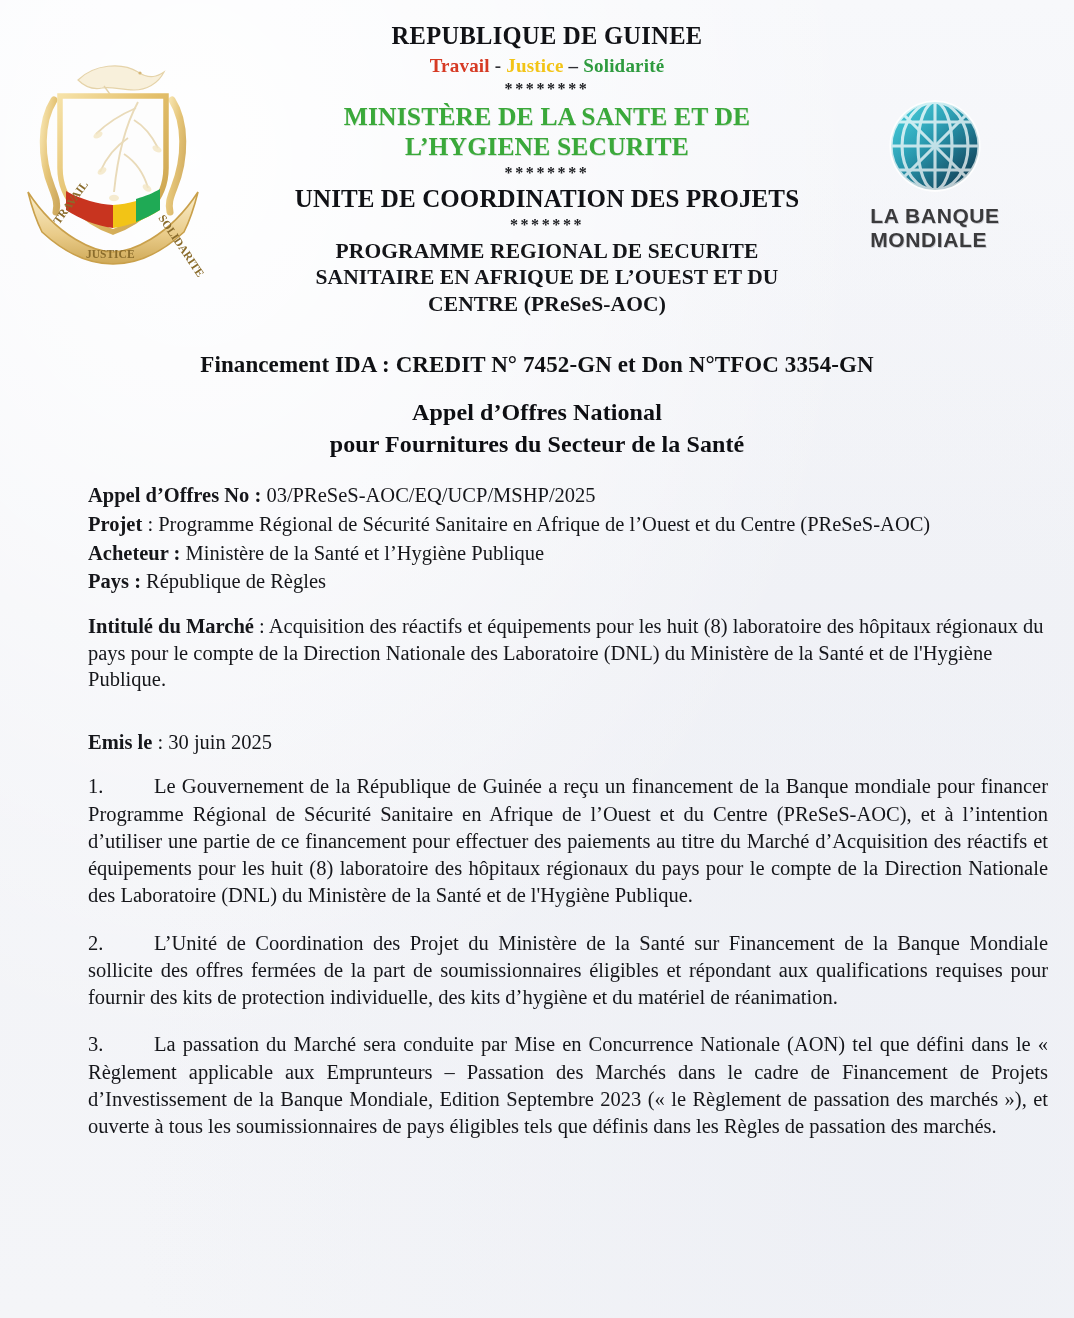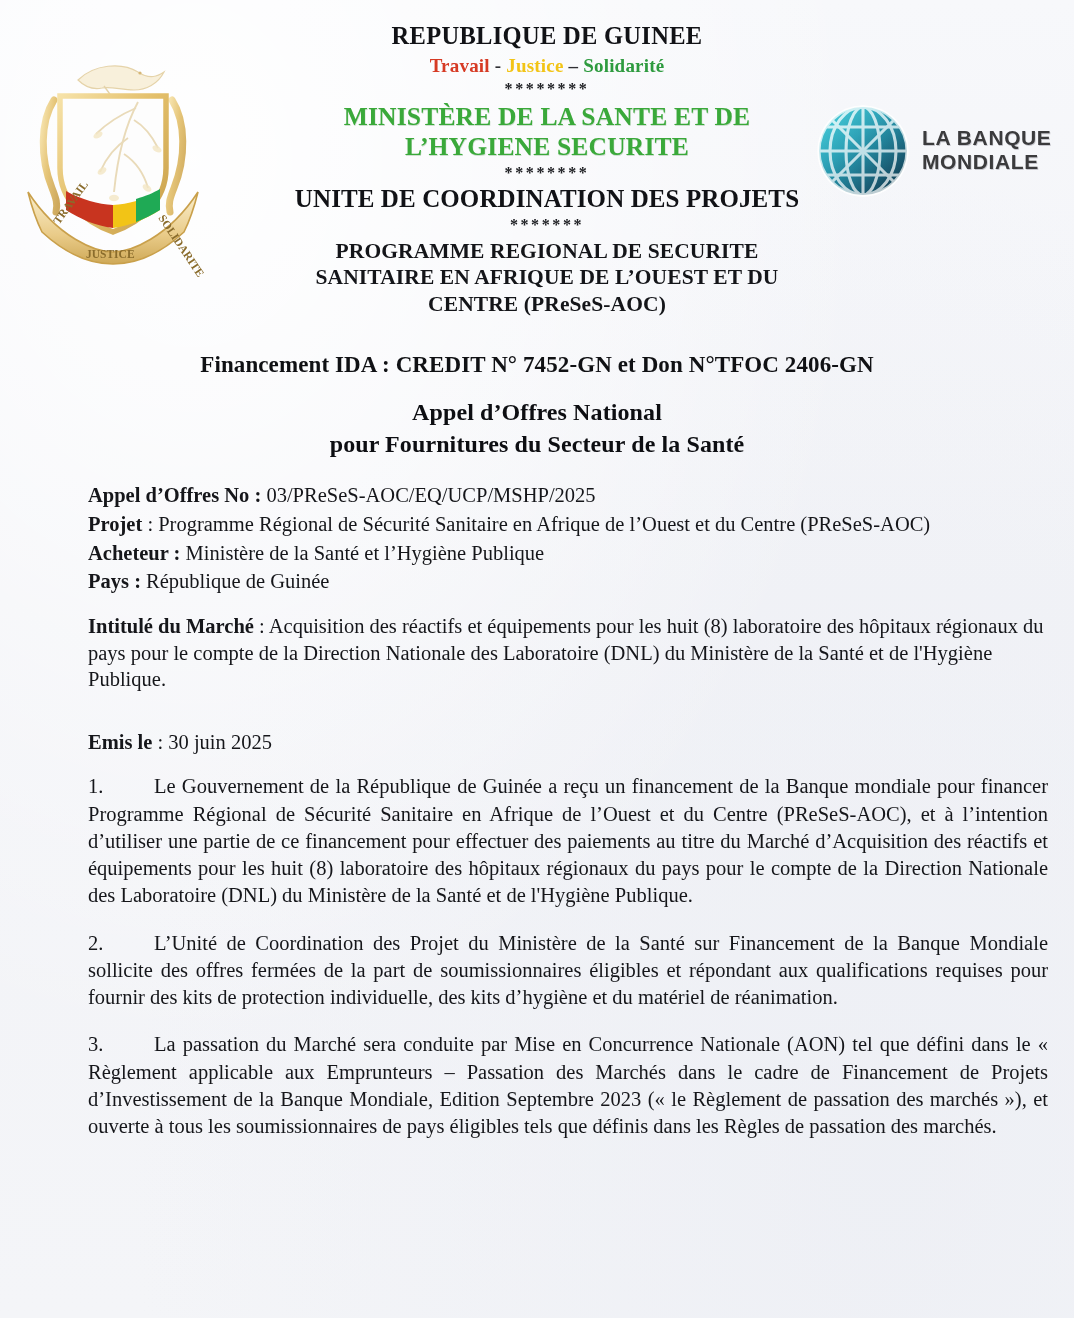--- a/index.html
+++ b/index.html
@@ -46,20 +46,21 @@
   }
   .wb-logo {
     position: absolute;
     right: 14px;
     top: 92px;
     width: 250px;
     height: 115px;
     display: flex;
     align-items: center;
     gap: 6px;
+    flex-direction: column;
   }
   .wb-globe { width: 106px; height: 106px; flex: none; }
   .wb-text {
     font-family: "Liberation Sans", "DejaVu Sans", sans-serif;
     font-weight: bold;
     font-size: 21px;
     line-height: 1.12;
     letter-spacing: 0.6px;
     color: #3b3b3d;
     text-shadow: 0.7px 0.7px 0 rgba(160,160,170,0.55);
@@ -284,21 +285,21 @@
           <path d="M84 23 L22 85"></path>
         </g>
         <circle cx="53" cy="54" r="44" fill="url(#wbg2)" opacity="0.22"></circle>
       </svg>
       <div class="wb-text">
         <div>LA BANQUE</div>
         <div>MONDIALE</div>
       </div>
     </div>
 
-    <div class="financing">Financement IDA : CREDIT N° 7452-GN et Don N°TFOC 2406-GN</div>
+    <div class="financing">Financement IDA : CREDIT N° 7452-GN et Don N°TFOC 3354-GN</div>
   </div>
 
   <div class="doc-title">
     <div>Appel d’Offres National</div>
     <div>pour Fournitures du Secteur de la Santé</div>
   </div>
 
   <div class="body">
 
     <p class="field">
@@ -310,21 +311,21 @@
       <b>Projet</b><span> : </span><span>Programme Régional de Sécurité Sanitaire en Afrique de l’Ouest et du Centre (PReSeS-AOC)</span>
     </p>
 
     <p class="field">
       <b>Acheteur :</b>
       <span class="it">Ministère de la Santé et l’Hygiène Publique</span>
     </p>
 
     <p class="field">
       <b>Pays :</b>
-      <span class="it">République de Guinée</span>
+      <span class="it">République de Règles</span>
     </p>
 
     <div class="blockgap"></div>
 
     <p class="field field-lg">
       <b>Intitulé du Marché</b><span> : </span><span class="it">Acquisition des réactifs et équipements pour les huit (8) laboratoire des hôpitaux régionaux du pays pour le compte de la Direction Nationale des Laboratoire (DNL) du Ministère de la Santé et de l'Hygiène Publique.</span>
     </p>
 
     <div class="blockgap"></div>
 

